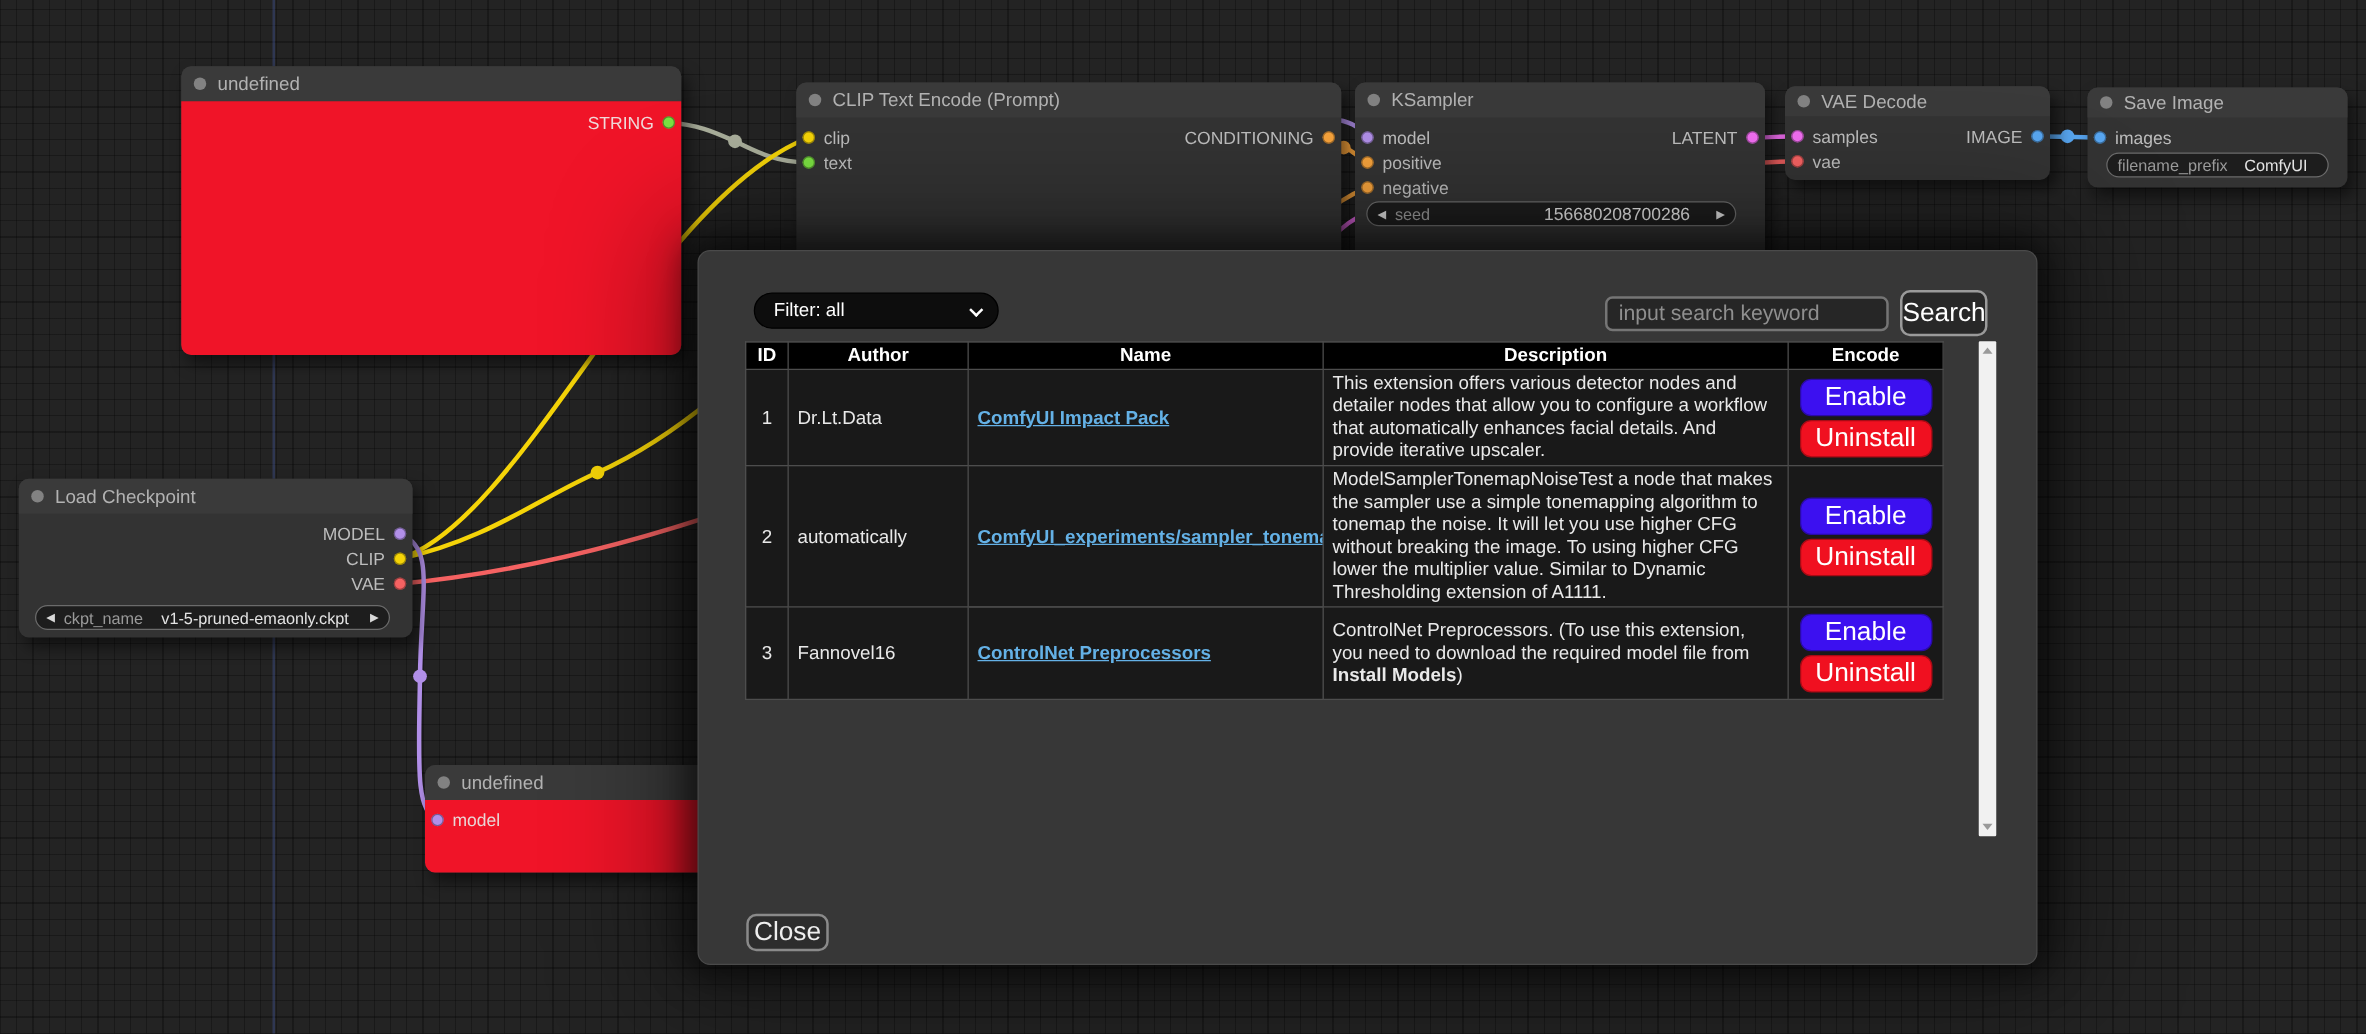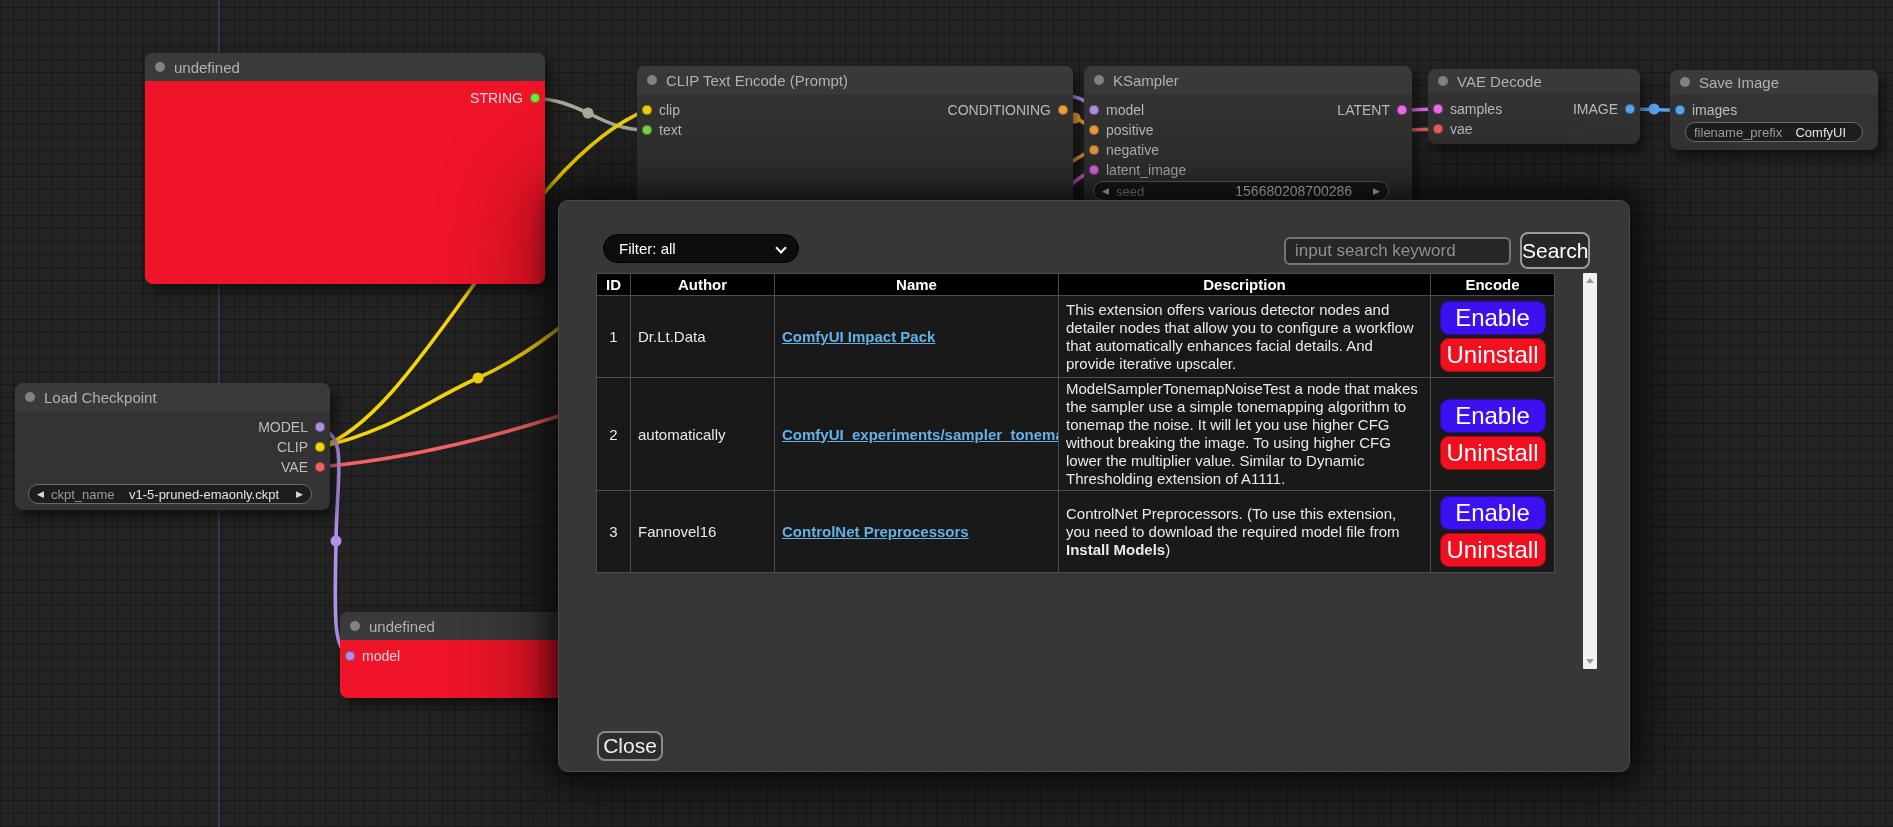--- a/index.html
+++ b/index.html
@@ -63,21 +63,21 @@
   table.ext th { background:#000; color:#fff; font-size:15px; font-weight:bold;
                  border:1px solid #4d4d4d; height:22px; padding:1px 4px; }
   table.ext td { background:#191919; color:#e9e9e9; border:1px solid #4d4d4d;
                  padding:2px 7px; vertical-align:middle; font-size:15px; }
   td.c-id { text-align:center; }
   td.c-name { font-weight:bold; font-size:14px; white-space:nowrap; overflow:hidden; }
   td.c-name a { color:#64b1e6; text-decoration:underline; }
   td.c-desc { font-size:14px; line-height:18px; padding:3px 7px; }
   td.c-install { text-align:center; padding:3px 4px; }
   .btn-enable, .btn-uninstall { display:block; width:106px; margin:3px auto; padding:2px 0;
-       border-radius:9px; color:#fff; font-size:24px; font-family:inherit; cursor:pointer; }
+       border-radius:9px; color:#fff; font-size:21px; font-family:inherit; cursor:pointer; }
   .btn-enable   { background:#3c10f0; border:1px solid #2a0aa8; }
   .btn-uninstall{ background:#f01020; border:1px solid #a80a14; }
 
   .vscroll { position:absolute; left:1024px; top:72px; width:14px; height:396px;
              background:#f1f1f1; border-radius:1px; }
   .vscroll .arr { position:absolute; left:3px; width:0; height:0;
                   border-left:4px solid transparent; border-right:4px solid transparent; }
   .vscroll .arr.up   { top:5px;    border-bottom:5px solid #9a9a9a; }
   .vscroll .arr.down { bottom:5px; border-top:5px solid #9a9a9a; }
 
@@ -181,26 +181,20 @@
       <div class="srow">
           <div class="slot">
         <i class="pdot" style="background:#f7a33c"></i>
         <span class="slabel">positive</span>
           </div>
         </div>
       <div class="srow">
           <div class="slot">
         <i class="pdot" style="background:#f7a33c"></i>
         <span class="slabel">negative</span>
-          </div>
-        </div>
-      <div class="srow">
-          <div class="slot">
-        <i class="pdot" style="background:#f06ef0"></i>
-        <span class="slabel">latent_image</span>
           </div>
         </div>
       <div class="widget" style="margin:1px 18px 0 4px;">
         <span class="warrow">◀</span>
         <span class="wlabel">seed</span>
         <span class="wvalue" style="font-size:14px">156680208700286</span>
         <span class="warrow" style="margin-left:14px">▶</span>
       </div>
     </div>
   </div>

